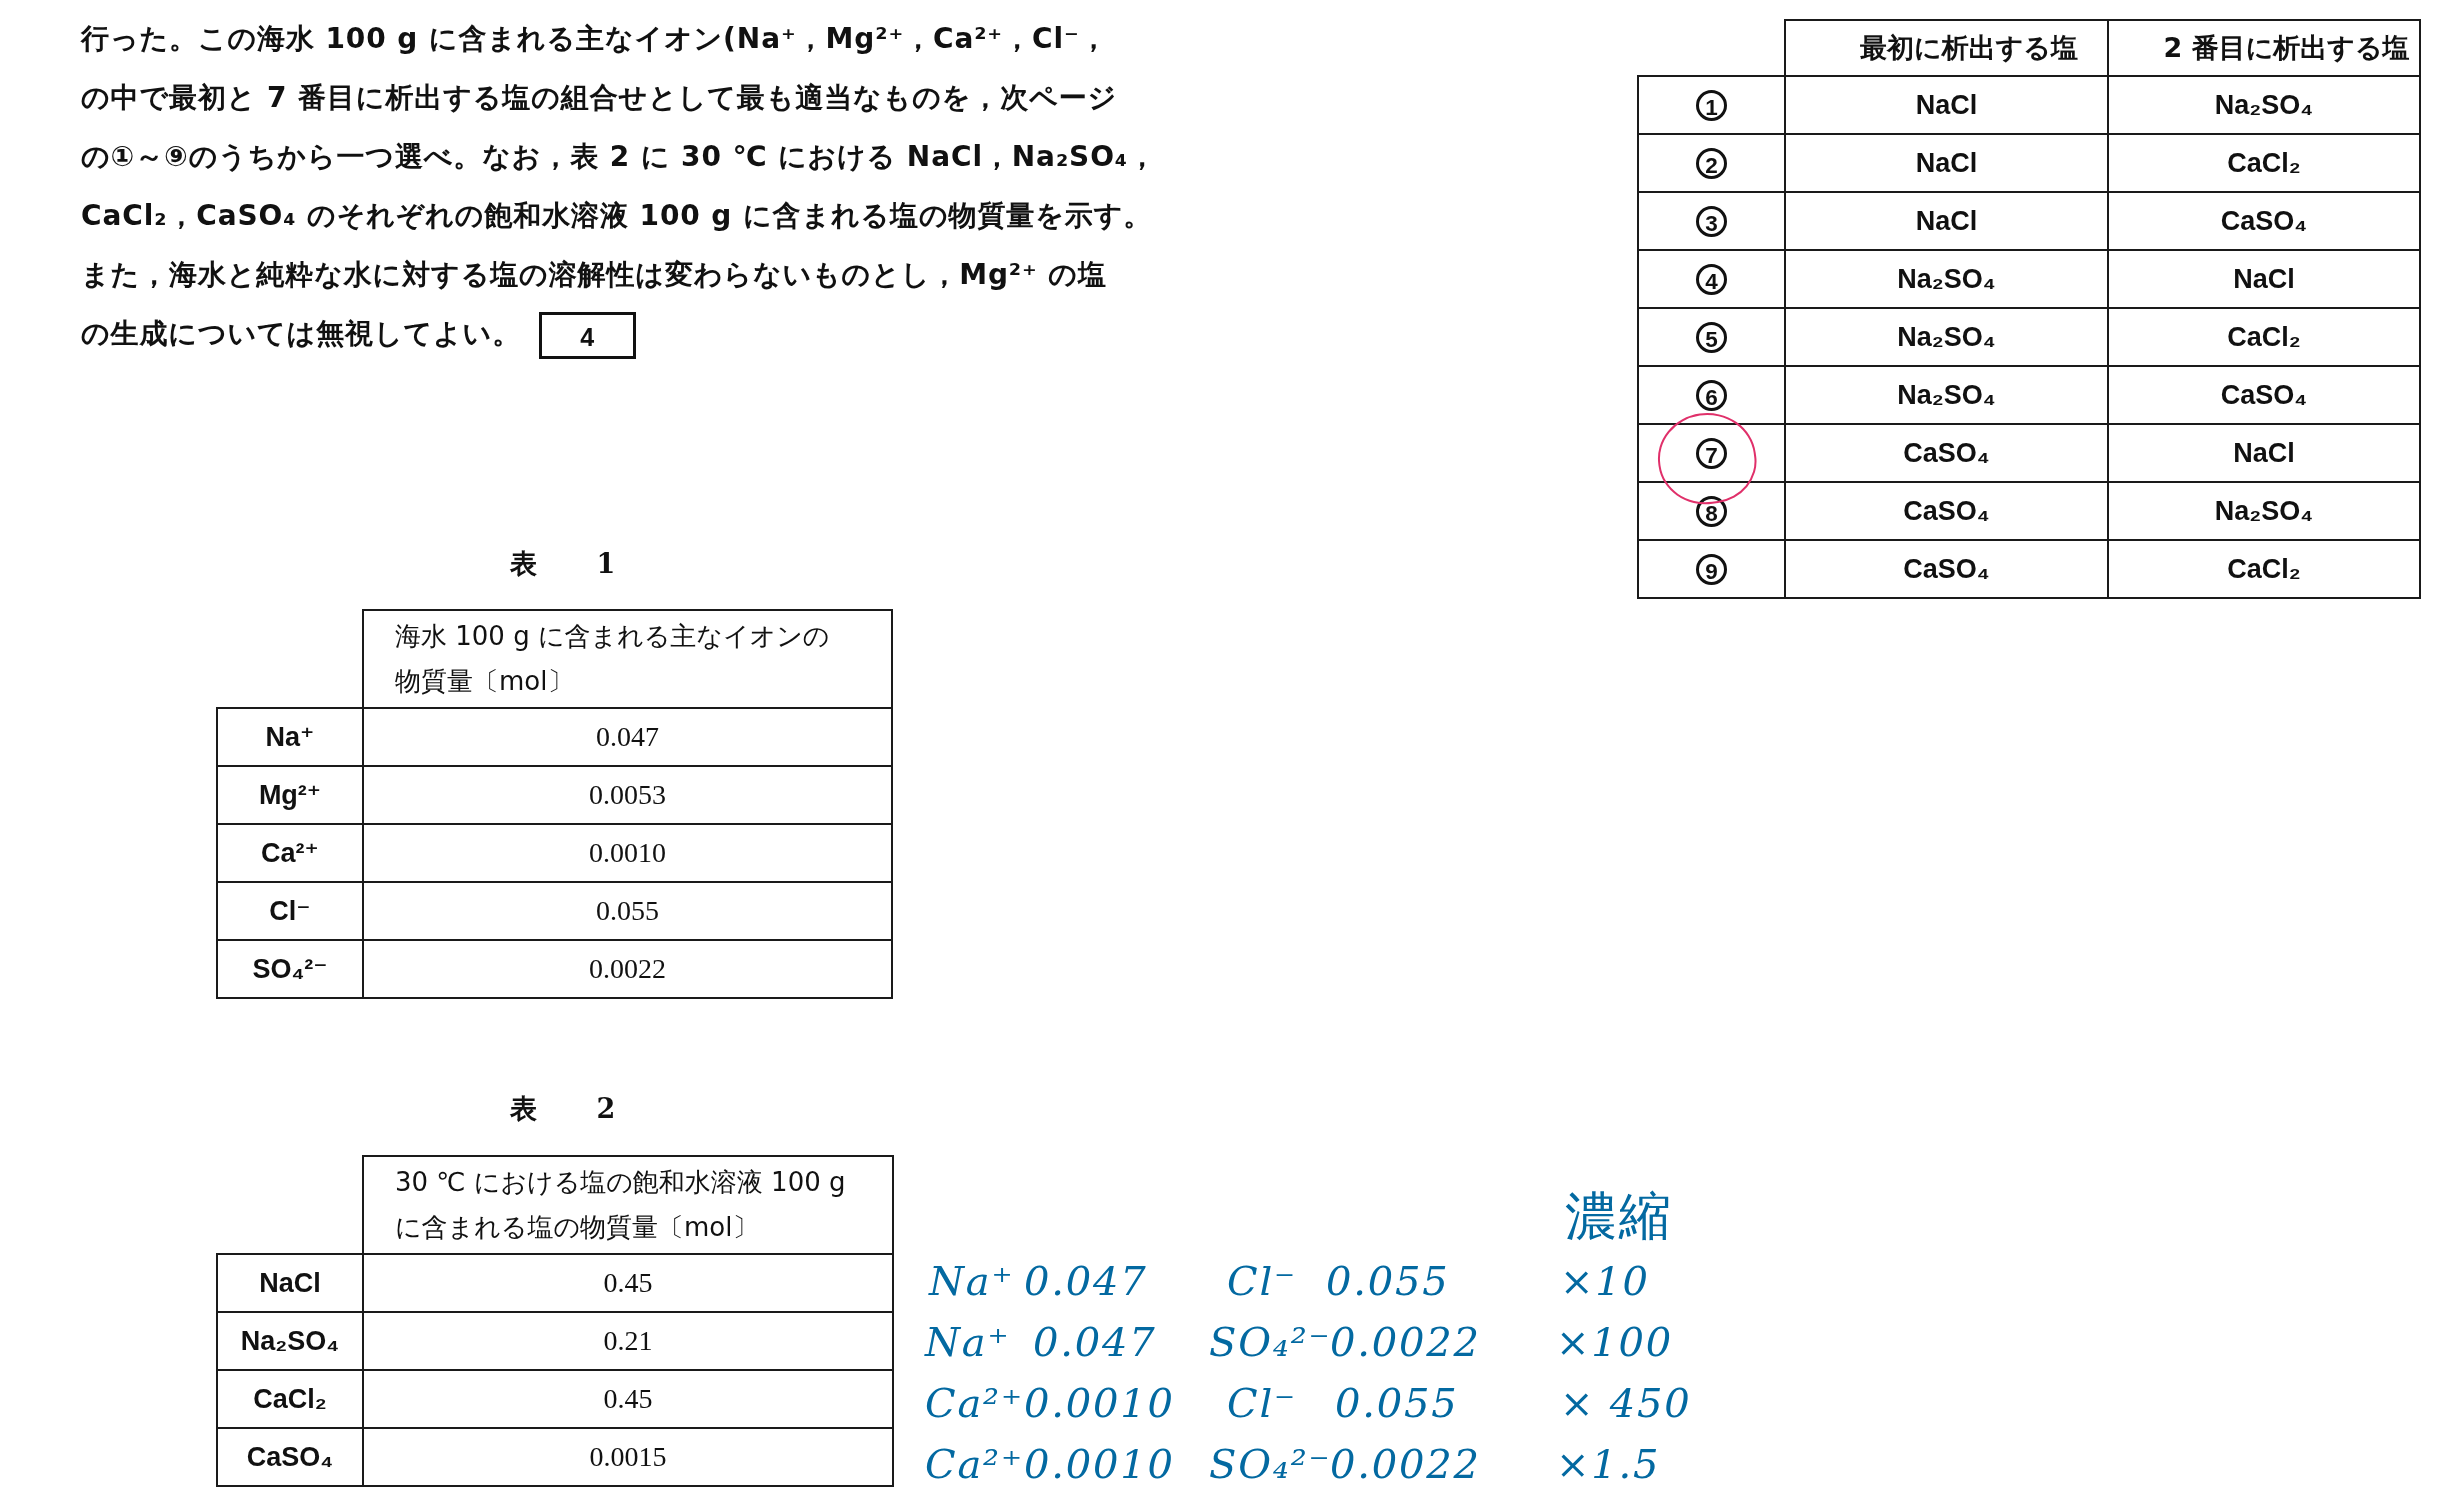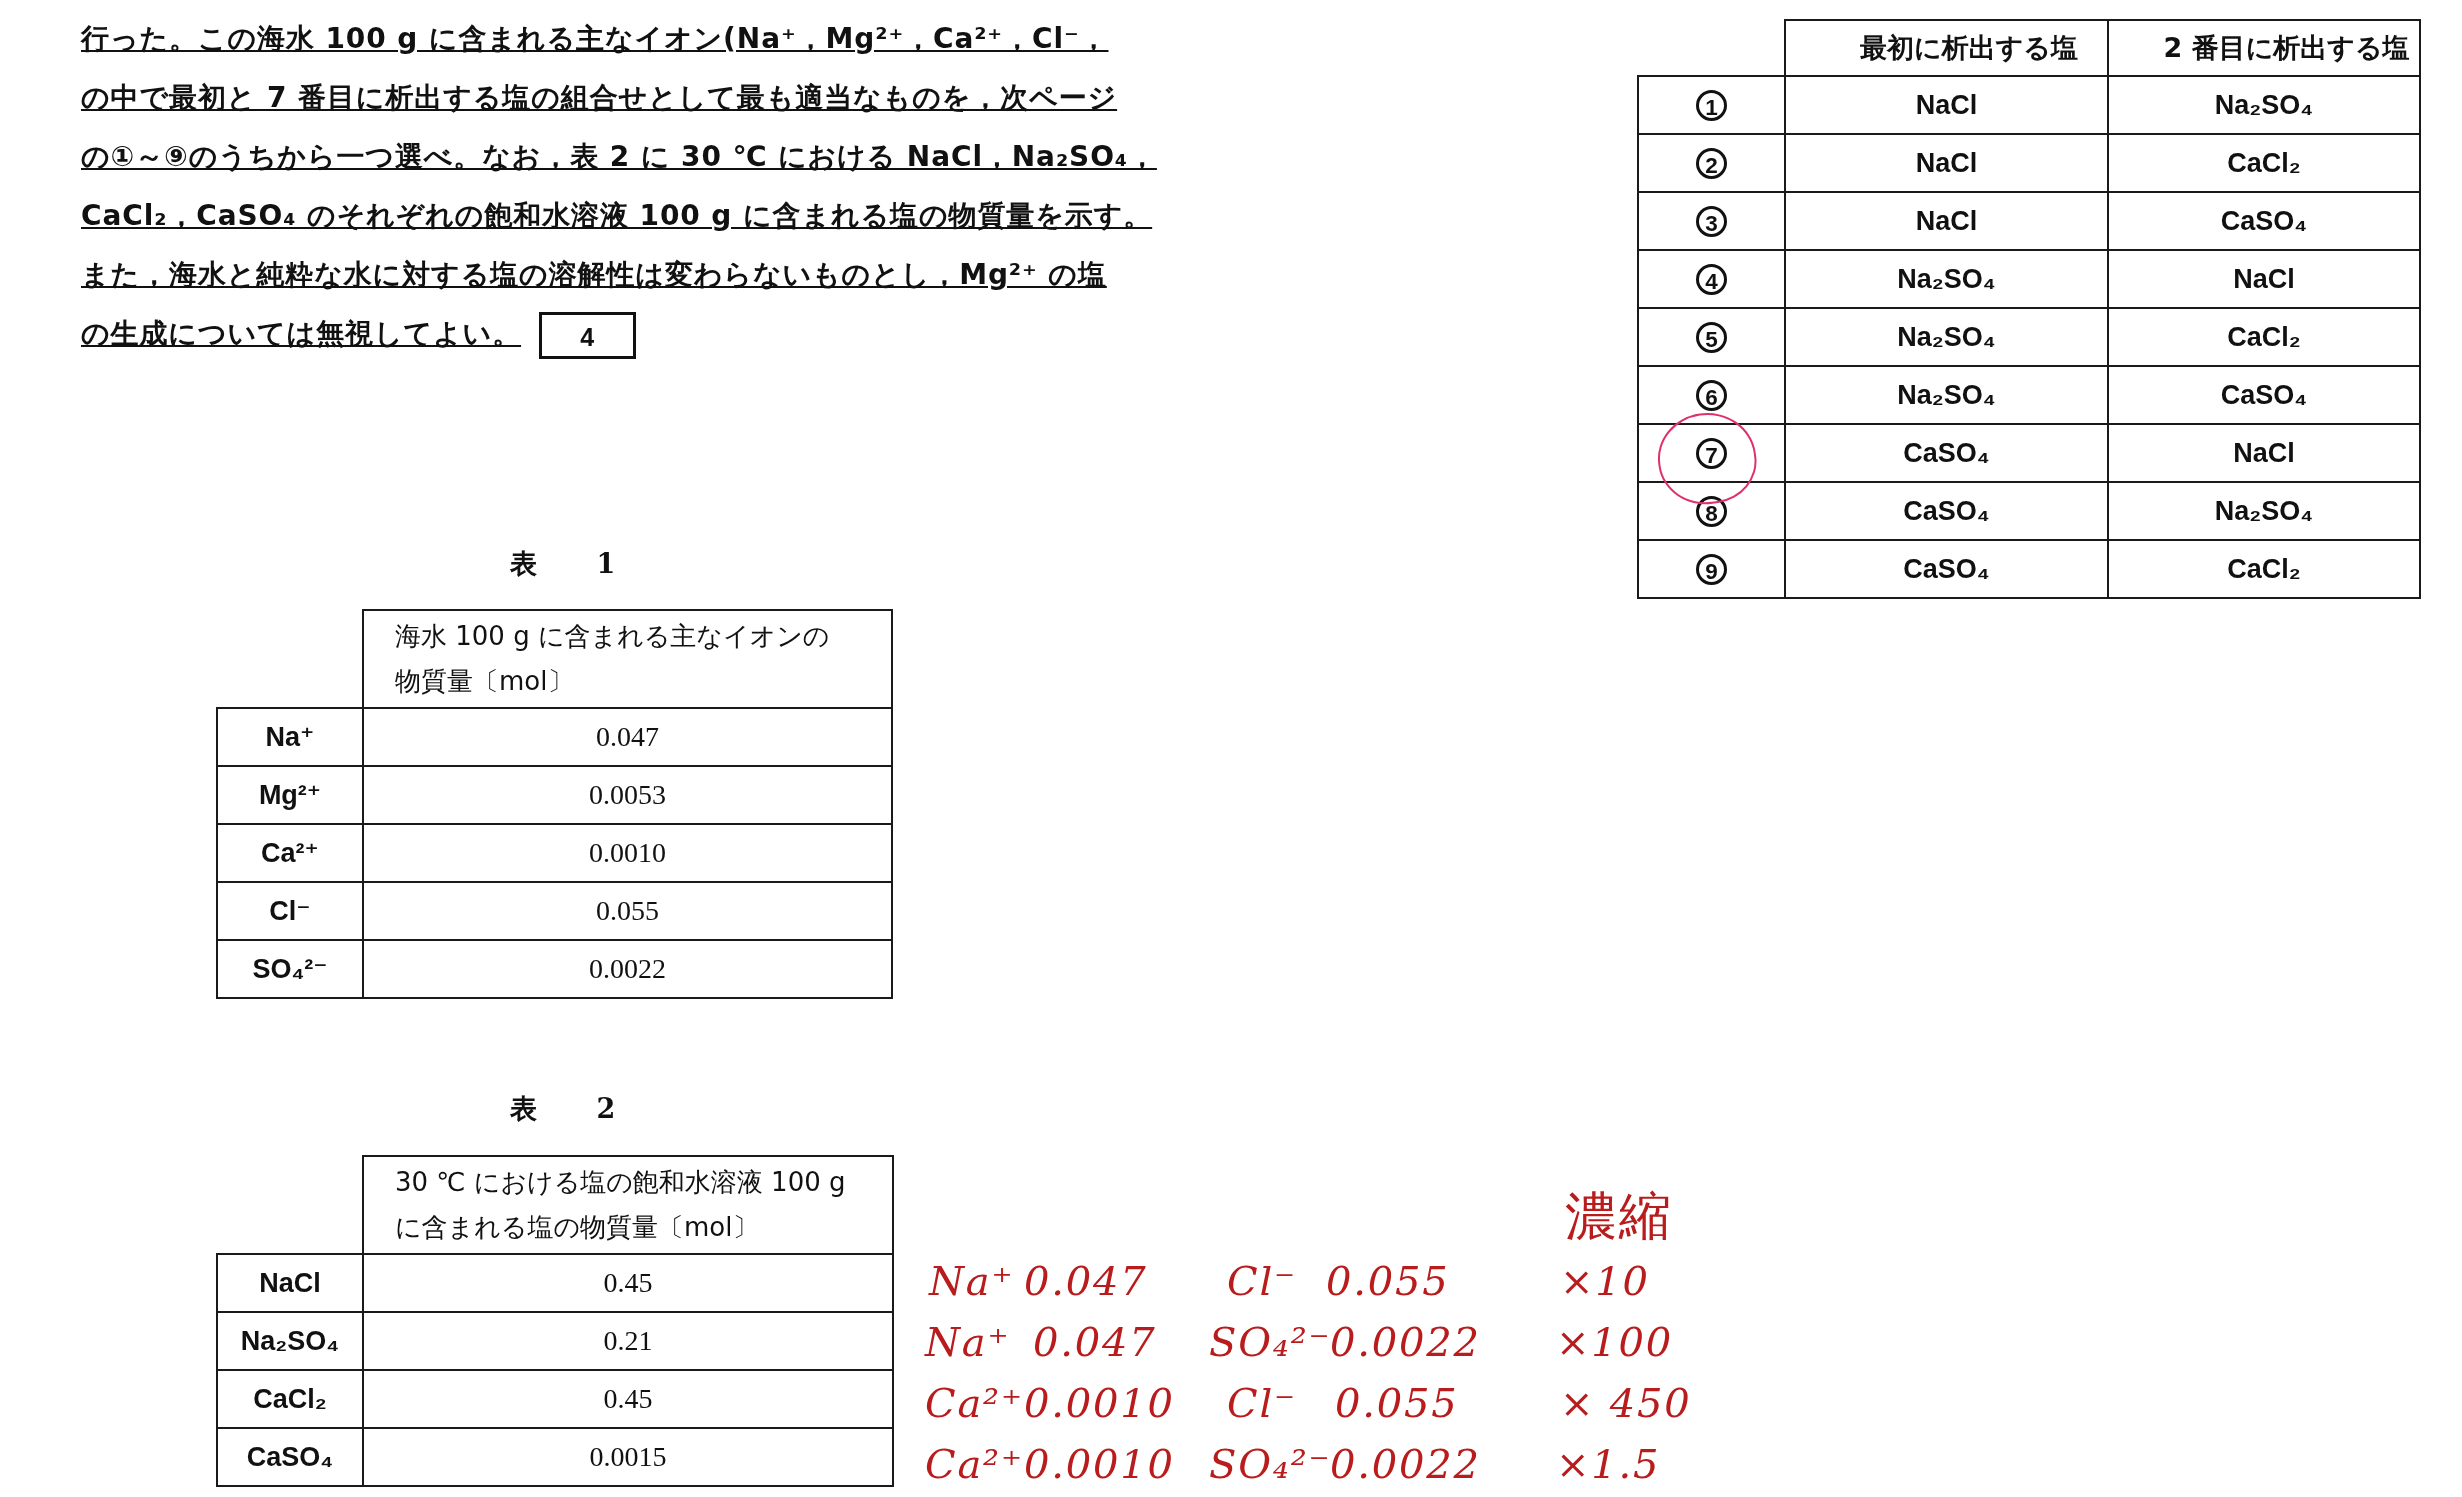--- a/index.html
+++ b/index.html
@@ -3,21 +3,21 @@
 <meta charset="utf-8">
 <style>
   html, body { margin: 0; padding: 0; background: #ffffff; }
   body { width: 2462px; height: 1497px; position: relative; overflow: hidden;
          font-family: "DejaVu Sans", "Liberation Sans", sans-serif; color: #111; }
 
   
   .question { position: absolute; left: 20px; top: 9px; width: 1118px; font-size: 28px;
               line-height: 59px; font-weight: bold; letter-spacing: 0.9px; }
   .question .qline { white-space: nowrap; }
-  .question .indent { padding-left: 61px; text-decoration: underline; }
+  .question .indent { padding-left: 61px; }
   .question .qlabel { display: inline-block; width: 81px; }
   .answer-box { display: inline-block; width: 97px; height: 47px; border: 3.6px solid #111;
                 text-align: center; line-height: 45px; font-weight: bold; font-size: 25px;
                 vertical-align: middle; margin-left: 18px; box-sizing: border-box;
                 font-family: "Liberation Sans", sans-serif; }
 
   
   .caption { position: absolute; font-family: "DejaVu Serif", "Liberation Serif", serif;
              font-size: 27px; letter-spacing: 25px; font-weight: bold; }
   table.grid { position: absolute; border-collapse: collapse; table-layout: fixed; }
@@ -37,21 +37,21 @@
           box-sizing: border-box; }
 
   
   #t1 { left: 216px; top: 609px; }
   #t1 td { height: 56px; }
   
   #t2 { left: 216px; top: 1155px; }
   #t2 td { height: 56px; }
 
   
-  .hand { position: absolute; color: #b91c1c; font-family: "DejaVu Serif", serif; font-style: italic;
+  .hand { position: absolute; color: #0369a1; font-family: "DejaVu Serif", serif; font-style: italic;
           font-size: 40px; white-space: nowrap; letter-spacing: 1.8px; }
   .mark-circle { position: absolute; left: 1658px; top: 413px; width: 94px; height: 87px;
                  border: 2.3px solid #e0306a; border-radius: 50% 52% 46% 50%; transform: rotate(-8deg); }
 </style>
 </head>
 <body>
 
 <div class="question">
   <div class="qline indent">行った。この海水 100 g に含まれる主なイオン(Na⁺，Mg²⁺，Ca²⁺，Cl⁻，</div>
   <div class="qline indent">の中で最初と 7 番目に析出する塩の組合せとして最も適当なものを，次ページ</div>

